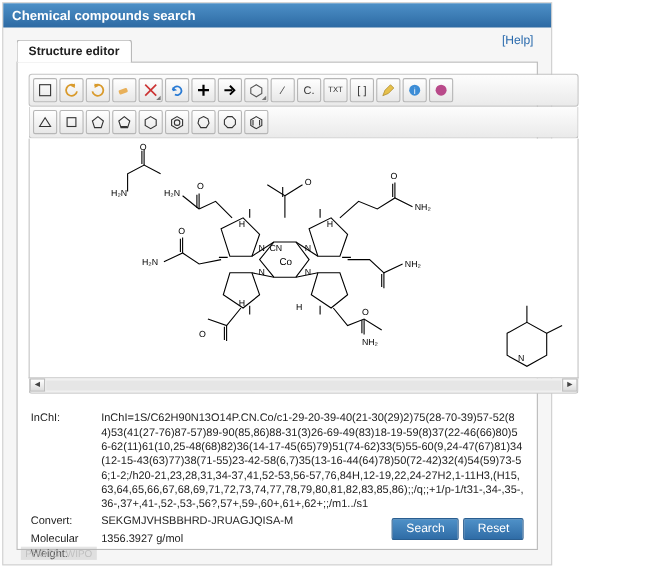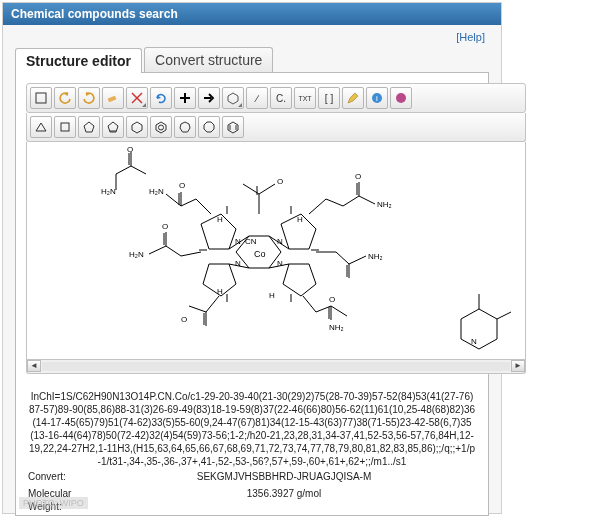--- a/index.html
+++ b/index.html
@@ -40,27 +40,26 @@
   .tabs {
     display: flex;
     gap: 0;
     position: relative;
     z-index: 2;
   }
   .tab {
     border: 1px solid #b9b9b9;
     border-bottom: none;
     padding: 4px 10px;
-    font-size: 14px;
+    font-size: 11px;
     background: linear-gradient(#fafafa, #e9e9e9);
     color: #444;
     cursor: pointer;
     margin-right: 2px;
     border-radius: 3px 3px 0 0;
-    margin-top: 12px;
   }
   .tab.active {
     background: #fff;
     font-weight: bold;
     color: #222;
     position: relative;
     top: 1px;
   }
   .panel {
     border: 1px solid #b9b9b9;
@@ -144,21 +143,21 @@
   .info {
     margin-top: 12px;
     font-size: 10px;
     line-height: 1.3;
     color: #222;
     border-bottom: 1px solid #d9d9d9;
     padding: 4px 2px 8px 2px;
   }
   .info-row { display: flex; margin-bottom: 2px; }
   .info-label { width: 64px; flex: none; font-weight: normal; }
-  .info-val { flex: 1; word-break: break-all; overflow-wrap: anywhere; text-align: center; }
+  .info-val { flex: 1; word-break: break-all; overflow-wrap: anywhere; }
   .buttons {
     position: absolute;
     right: 12px;
     bottom: 8px;
     display: flex;
     gap: 4px;
   }
   .btn {
     background: linear-gradient(#4f91c8, #2f6ca6);
     color: #fff;
@@ -187,21 +186,20 @@
 </head>
 <body>
 
 <div class="frame">
   <div class="title-bar">Chemical compounds search</div>
   <a class="help-link">[Help]</a>
 
   <div class="content">
     <div class="tabs">
       <div class="tab active">Structure editor</div>
-      <div class="tab">Convert structure</div>
     </div>
 
     <div class="panel">
       <div class="editor-wrap">
 
         <div class="toolbar">
           <div class="tbtn">
               <svg viewBox="0 0 14 14">
                 <rect x="2" y="2" width="10" height="10" fill="none" stroke="#333"></rect>
               </svg>
@@ -417,31 +415,36 @@
 
         <div class="hscroll">
           <div class="sbtn left">◄</div>
           <div class="track"></div>
           <div class="sbtn right">►</div>
         </div>
       </div>
 
       <div class="info">
         <div class="info-row">
+          <div class="info-label">InChI:</div>
           <div class="info-val">InChI=1S/C62H90N13O14P.CN.Co/c1-29-20-39-40(21-30(29)2)75(28-70-39)57-52(84)53(41(27-76)87-57)89-90(85,86)88-31(3)26-69-49(83)18-19-59(8)37(22-46(66)80)56-62(11)61(10,25-48(68)82)36(14-17-45(65)79)51(74-62)33(5)55-60(9,24-47(67)81)34(12-15-43(63)77)38(71-55)23-42-58(6,7)35(13-16-44(64)78)50(72-42)32(4)54(59)73-56;1-2;/h20-21,23,28,31,34-37,41,52-53,56-57,76,84H,12-19,22,24-27H2,1-11H3,(H15,63,64,65,66,67,68,69,71,72,73,74,77,78,79,80,81,82,83,85,86);;/q;;+1/p-1/t31-,34-,35-,36-,37+,41-,52-,53-,56?,57+,59-,60+,61+,62+;;/m1../s1</div>
         </div>
         <div class="info-row">
           <div class="info-label">Convert:</div>
           <div class="info-val">SEKGMJVHSBBHRD-JRUAGJQISA-M</div>
         </div>
         <div class="info-row">
         </div>
         <div class="info-row">
           <div class="info-label" style="width:64px">Molecular Weight:</div>
           <div class="info-val">1356.3927 g/mol</div>
         </div>
       </div>
 
+      <div class="buttons">
+        <div class="btn">Search</div>
+        <div class="btn">Reset</div>
+      </div>
     </div>
   </div>
 
   <div class="watermark">PHOTO: WIPO</div>
 </div>
 
 </body></html>

